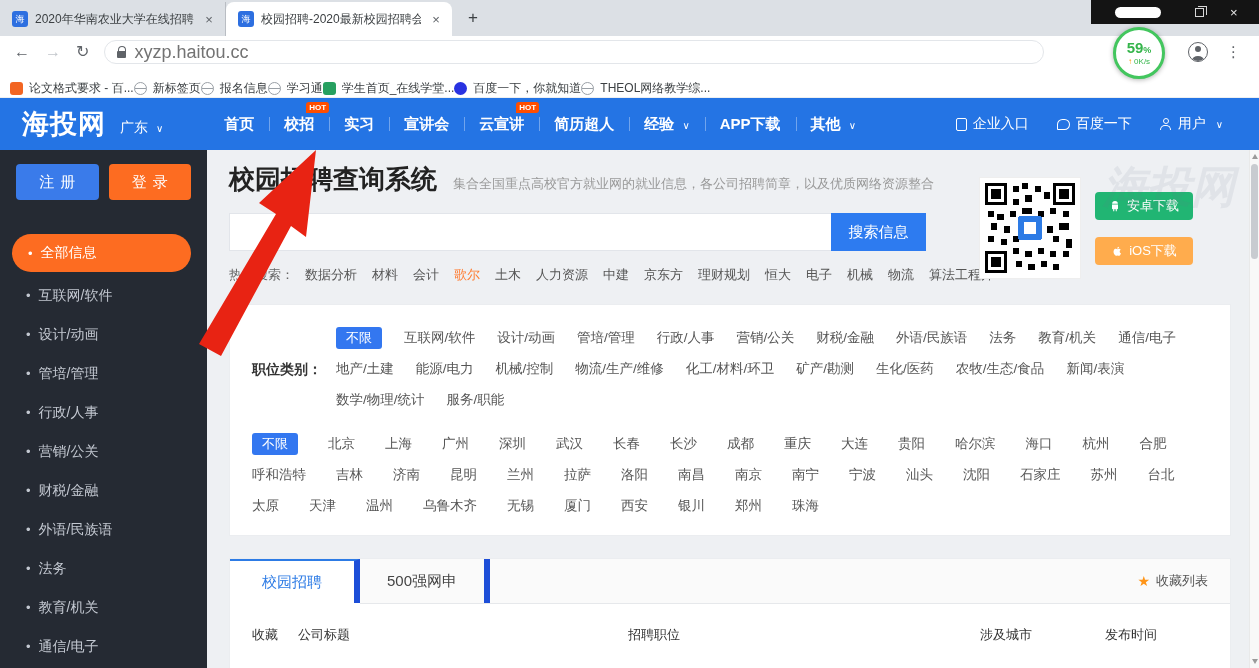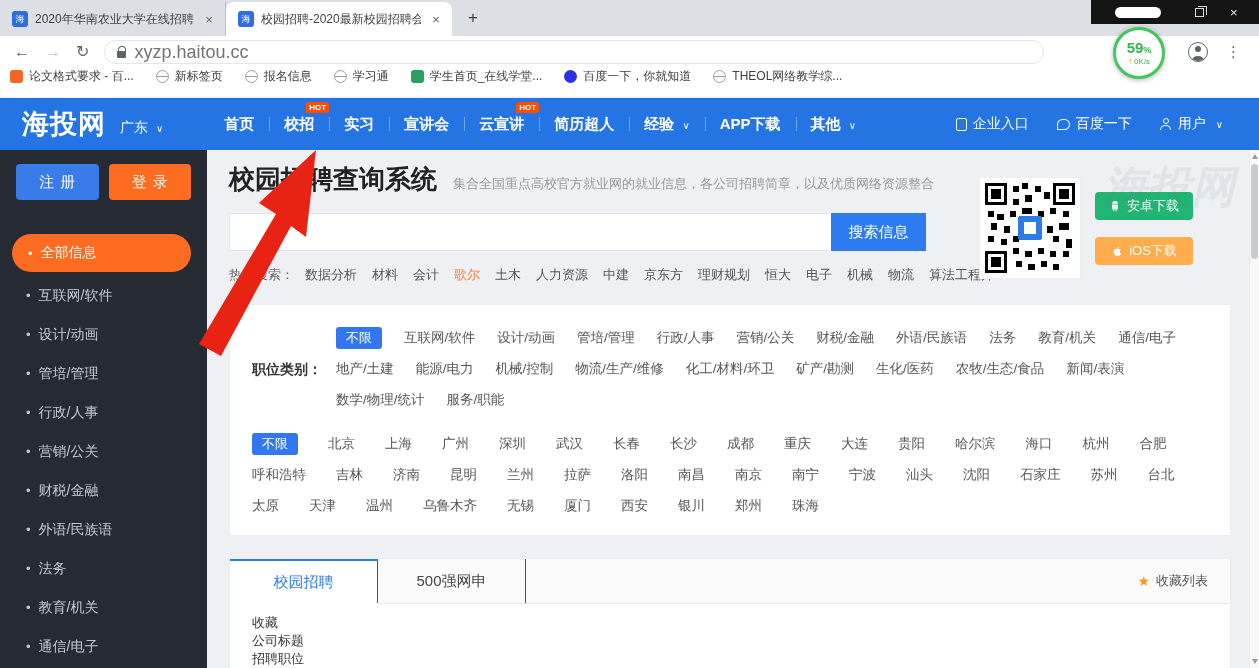--- a/index.html
+++ b/index.html
@@ -42,21 +42,21 @@
   .addr-right { margin-left:auto; display:flex; align-items:center; gap:18px; padding-right:4px; }
   .profile { width:20px; height:20px; border:1.7px solid #5f6368; border-radius:50%;
     position:relative; overflow:hidden; cursor:pointer; }
   .profile::before { content:""; position:absolute; top:3px; left:6px; width:6px; height:6px;
     border-radius:50%; background:#5f6368; }
   .profile::after { content:""; position:absolute; bottom:-4px; left:3px; width:12px; height:9px;
     border-radius:50%; background:#5f6368; }
   .dots { color:#5f6368; font-size:15px; cursor:pointer; }
 
   .bmbar { position:absolute; top:68px; left:0; right:0; height:30px; background:#fff;
-    display:flex; align-items:flex-start; padding:0 10px; gap:22px; border-bottom:1px solid #edeff1; }
+    display:flex; align-items:flex-end; padding:0 10px; border-bottom:1px solid #edeff1; }
   .bm { display:flex; align-items:center; gap:6px; font-size:12px; color:#3c4043;
     white-space:nowrap; cursor:pointer; }
   .bm-ico { width:13px; height:13px; border-radius:50%; flex-shrink:0; }
   .ic-globe .bm-ico { border:1px solid #9aa0a6;
     background:linear-gradient(transparent 42%, #9aa0a6 42% 58%, transparent 58%); }
   .ic-orange .bm-ico { background:#f26522; border-radius:3px; }
   .ic-green .bm-ico { background:#27a060; border-radius:3px; }
   .ic-baidu .bm-ico { background:#2932e1; }
 
   .speed { position:absolute; top:27px; right:94px; width:52px; height:52px; border-radius:50%;
@@ -146,29 +146,29 @@
   .filter-items { display:flex; flex-wrap:wrap; column-gap:22px; row-gap:1px; align-items:center;
     line-height:30px; font-size:13.5px; color:#555; }
   .filter-items.cities { column-gap:30px; }
   .chip-any { background:#3377f0; color:#fff; border-radius:3px; padding:3px 10px; font-size:13px;
     line-height:1.3; cursor:pointer; }
   .filter-link { cursor:pointer; white-space:nowrap; }
 
   .jobs-card { margin-top:22px; background:#fff; border:1px solid #ebedf0; height:130px; }
   .jobs-tabs { height:45px; background:#fafafa; border-bottom:1px solid #e6e8eb;
     display:flex; align-items:stretch; }
-  .jtab { width:148px; display:flex; align-items:center; justify-content:center; font-size:15px;
-    color:#444; border-right:1px solid #1d4ed8; cursor:pointer; }
+  .jtab { width:130px; display:flex; align-items:center; justify-content:center; font-size:15px;
+    color:#444; border-right:6px solid #1d4ed8; cursor:pointer; }
   .jtab.active { background:#fff; color:#2d7be5; border-top:2px solid #2d7be5;
     box-shadow:0 1px 0 #fff; }
   .fav { margin-left:auto; display:flex; align-items:center; gap:6px; padding-right:22px;
     font-size:13px; color:#555; cursor:pointer; }
   .fav-star { color:#ff9518; font-size:14px; }
-  .jobs-thead { display:flex; align-items:flex-start; height:42px; margin-top:10px;
-    padding:0 22px; font-size:13px; color:#333;flex-direction:column; }
+  .jobs-thead { display:flex; align-items:center; height:42px; margin-top:10px;
+    padding:0 22px; font-size:13px; color:#333; }
   .th-fav { width:46px; } .th-title { width:330px; } .th-pos { width:352px; } .th-city { width:125px; }
 
   
   .scrollbar { position:absolute; top:0; right:0; bottom:0; width:10px; background:#f8f8f8;
     border-left:1px solid #e9e9e9; z-index:20; }
   .sb-up { position:absolute; top:4px; left:2px; width:0; height:0;
     border-left:3px solid transparent; border-right:3px solid transparent; border-bottom:5px solid #9a9a9a; }
   .sb-down { position:absolute; bottom:4px; left:2px; width:0; height:0;
     border-left:3px solid transparent; border-right:3px solid transparent; border-top:5px solid #9a9a9a; }
   .sb-thumb { position:absolute; top:14px; left:1px; width:7px; height:95px; background:#c8cbd0;

